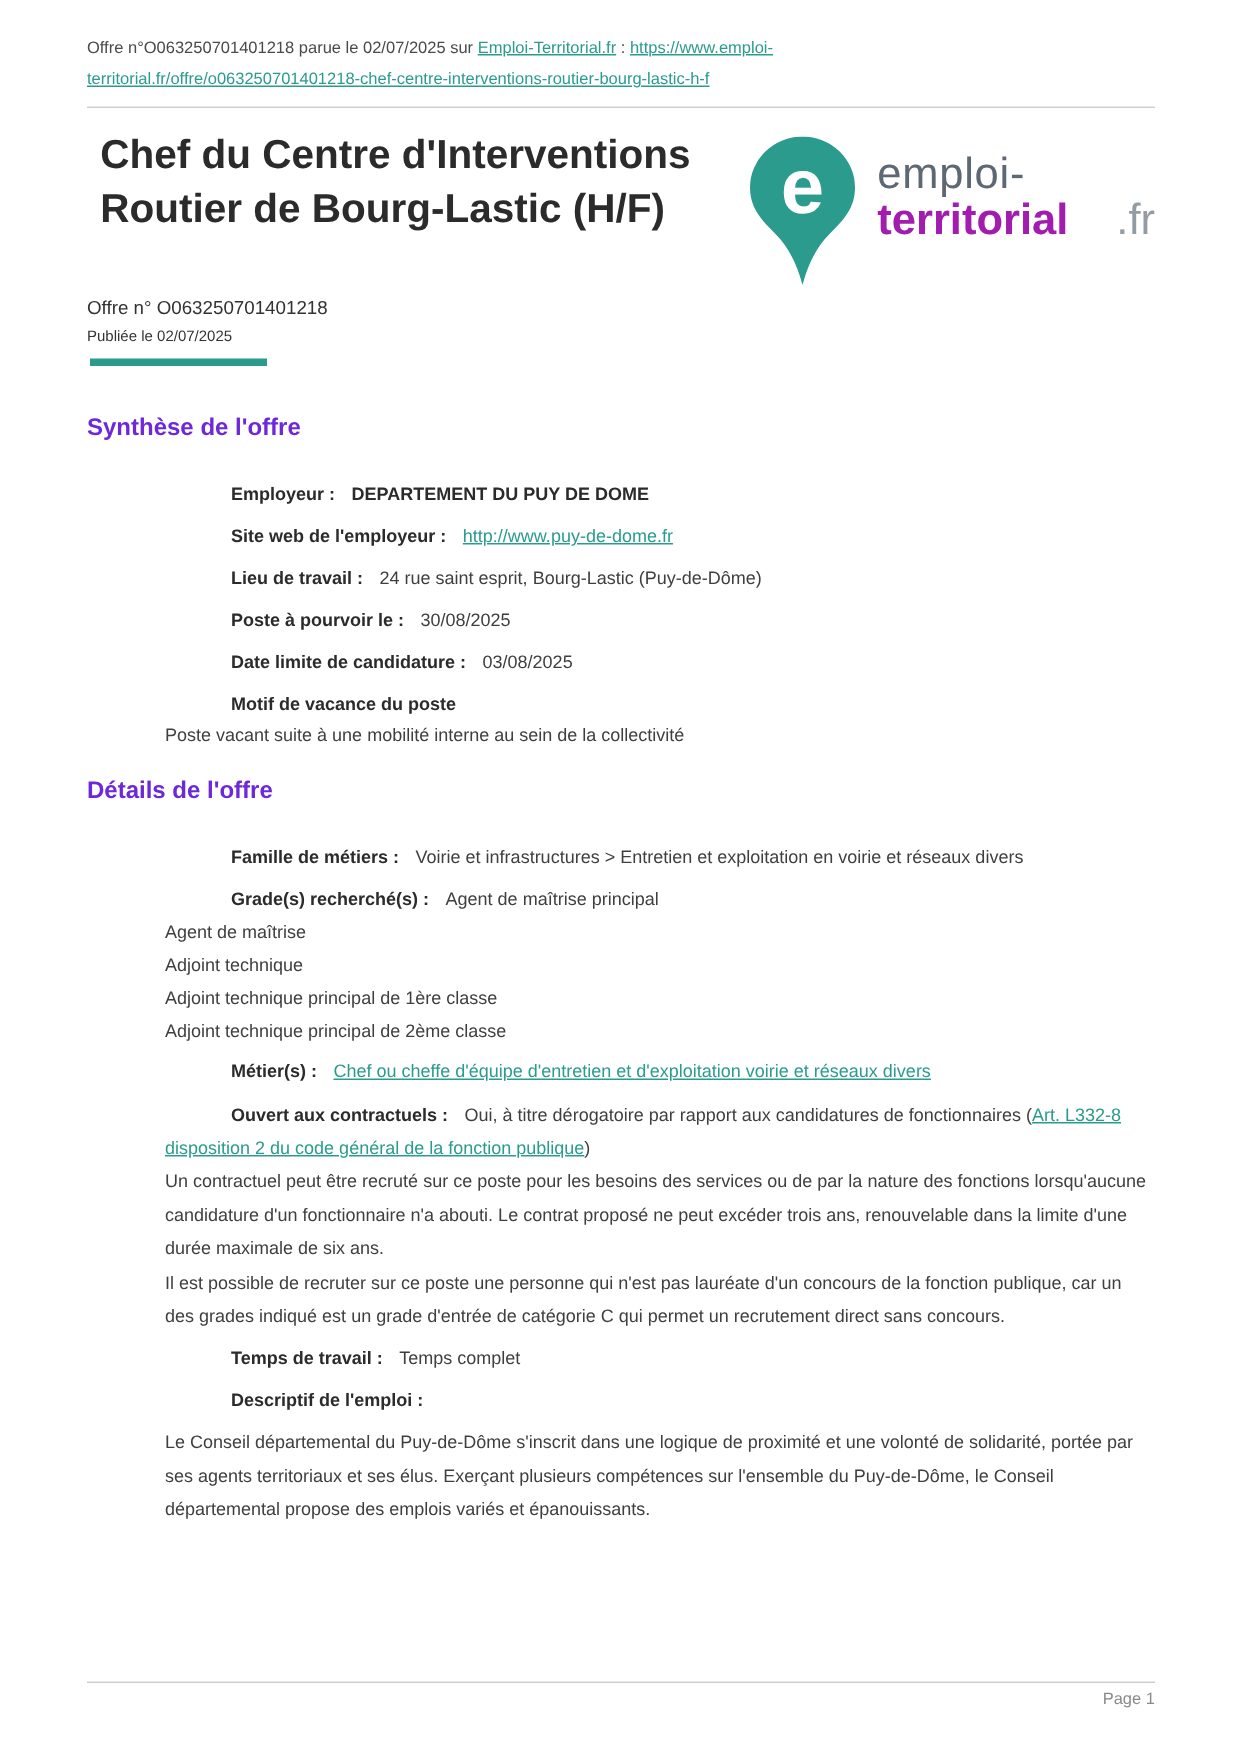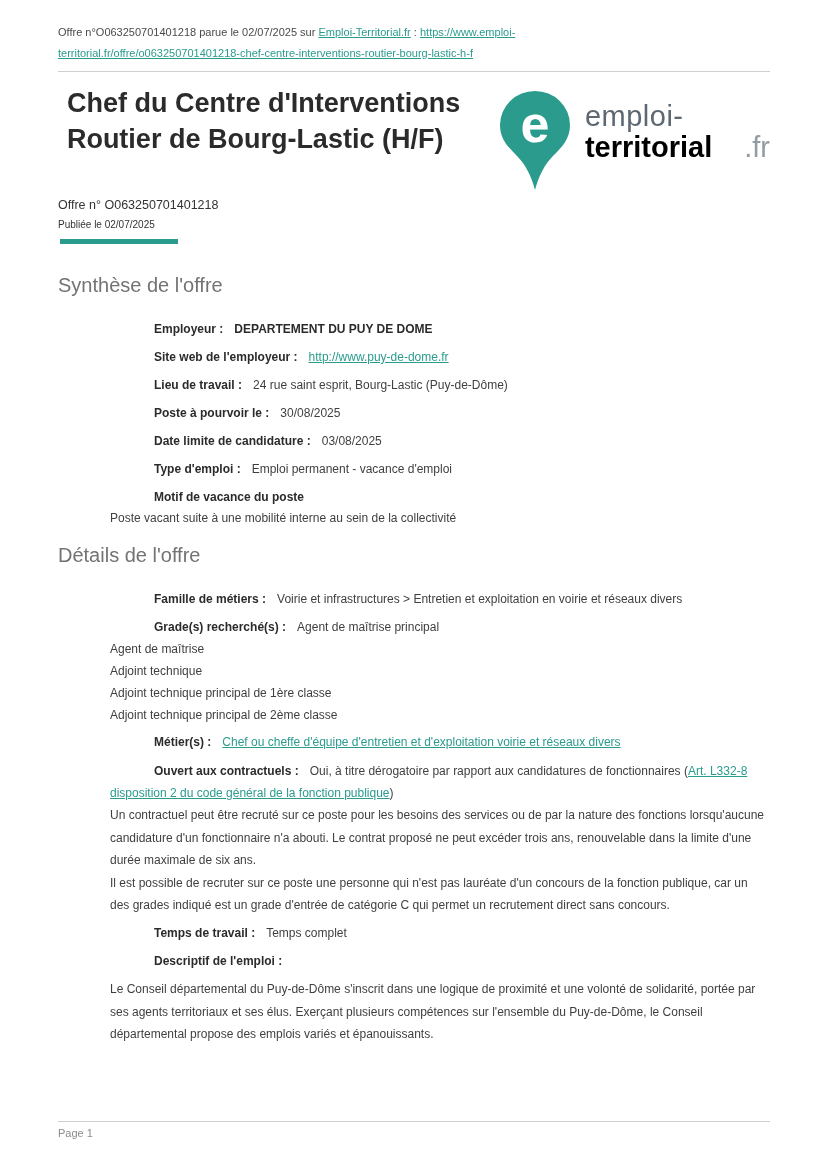--- a/index.html
+++ b/index.html
@@ -22,48 +22,48 @@
   .url-line2 { display: block; }
 
   .top-rule { border: none; border-top: 1px solid #cfcfcf; margin: 7px 0 0 0; }
 
   
   .title-row { display: flex; justify-content: flex-end; align-items: flex-start; margin-top: 13px; }
   h1 { margin: 0; max-width: 432px; font-size: 27px; line-height: 36px; font-weight: 700; color: #2b2b2b; }
   .logo { display: flex; gap: 14px; margin-top: 6px; align-items: flex-start; }
   .logo-text { margin-top: 10px; font-size: 29px; line-height: 31px; white-space: nowrap; }
   .logo-line1 { color: #5d6872; letter-spacing: 0.5px; }
-  .logo-line2 b { color: #000000; font-weight: 700; }
+  .logo-line2 b { color: #a21caf; font-weight: 700; }
   .logo-line2 .fr-suffix { color: #949ca3; font-weight: 400; padding-left: 32px; }
 
   .offer-num { margin-top: 7px; font-size: 12.5px; color: #333333; }
   .published { margin-top: 7px; font-size: 10px; color: #333333; }
   .teal-bar { margin-top: 9px; margin-left: 2px; width: 118px; height: 5px; background: #2a9b8d; }
 
-  h2 { margin: 30px 0 0 0; font-size: 20px; line-height: 23px; font-weight: 400; color: #737373; }
+  h2 { margin: 30px 0 0 0; font-size: 16px; line-height: 23px; font-weight: 700; color: #6d28d9; }
   h2.details-heading { margin-top: 14px; }
 
   .fields { margin: 22px 0 0 52px; font-size: 12px; }
   .frow { line-height: 21px; margin-bottom: 7px; }
   .lbl { font-weight: 700; color: #2b2b2b; margin-left: 44px; }
   .val { margin-left: 11px; }
   .val-bold { font-weight: 700; color: #2b2b2b; }
   .tlink { color: #2a9b8d; text-decoration: underline; cursor: pointer; }
   .val-link { margin-left: 11px; }
 
   .grade-line { display: block; line-height: 22px; }
   .grades-row { margin-bottom: 6px; }
   .group { line-height: 22.4px; }
   .para { line-height: 22.4px; margin: 0; }
   .motif-value { display: block; line-height: 21.5px; }
   .desc-para { margin-top: 6px; }
 
   
   .footer { position: absolute; left: 58px; right: 57px; top: 1121px; border-top: 1px solid #cfcfcf; }
-  .footer-text { padding-top: 5px; font-size: 11px; color: #8a8a8a; }
+  .footer-text { text-align: right; padding-top: 5px; font-size: 11px; color: #8a8a8a; }
 </style>
 </head>
 <body>
 
 <div class="page">
   <div class="content">
 
     <div class="top-meta">
       <span>Offre n°O063250701401218 parue le 02/07/2025 sur</span>
       <a>Emploi-Territorial.fr</a>
@@ -102,23 +102,20 @@
       <div class="frow">
         <span class="lbl">Lieu de travail :</span><span class="val">24 rue saint esprit, Bourg-Lastic (Puy-de-Dôme)</span>
       </div>
       <div class="frow">
         <span class="lbl">Poste à pourvoir le :</span><span class="val">30/08/2025</span>
       </div>
       <div class="frow">
         <span class="lbl">Date limite de candidature :</span><span class="val">03/08/2025</span>
       </div>
       <div class="frow">
-        <span class="lbl">Type d'emploi :</span><span class="val">Emploi permanent - vacance d'emploi</span>
-      </div>
-      <div class="frow">
         <span class="lbl">Motif de vacance du poste</span>
         <span class="motif-value">Poste vacant suite à une mobilité interne au sein de la collectivité</span>
       </div>
     </div>
 
     <h2 class="details-heading">Détails de l'offre</h2>
     <div class="fields">
       <div class="frow">
         <span class="lbl">Famille de métiers :</span><span class="val">Voirie et infrastructures &gt; Entretien et exploitation en voirie et réseaux divers</span>
       </div>

